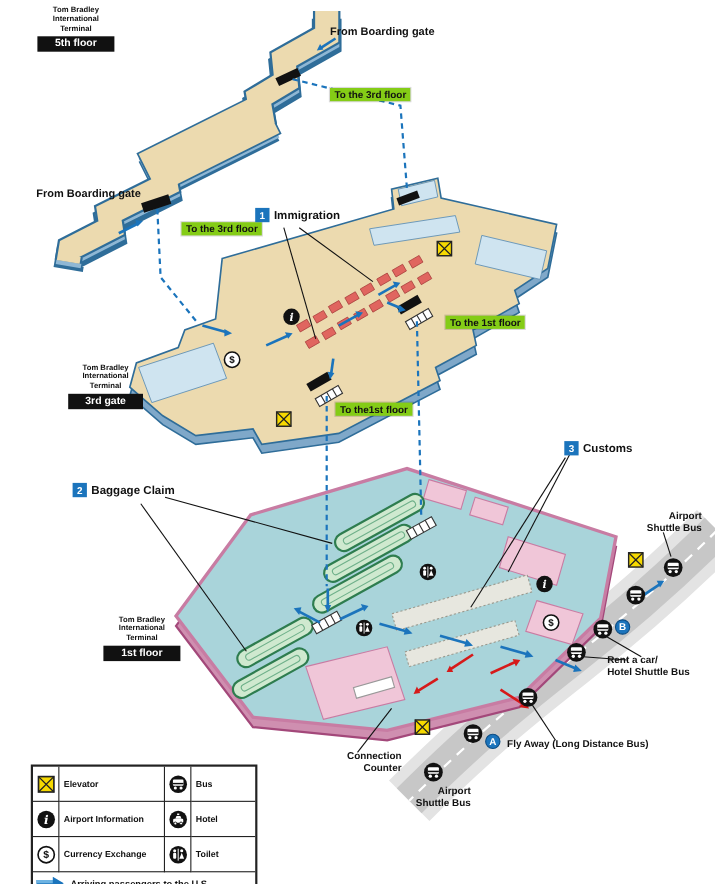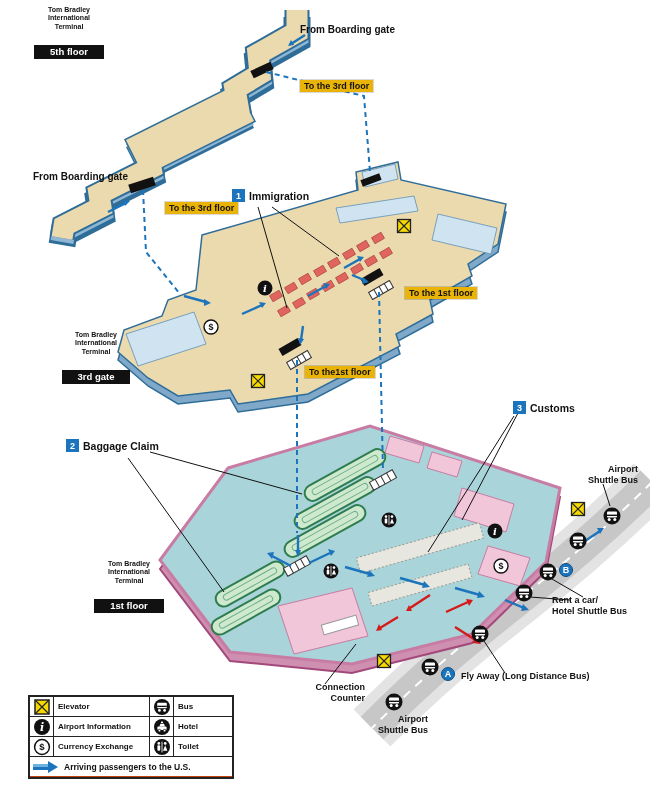--- a/index.html
+++ b/index.html
@@ -1,31 +1,31 @@
 <!DOCTYPE html>
 <html><head>
 <meta charset="utf-8">
 <style>
   *{margin:0;padding:0;box-sizing:border-box}
   html,body{background:#fff}
   body{font-family:"Liberation Sans",sans-serif;color:#111}
   #stage{position:relative;width:650px;height:804px;background:#fff;overflow:hidden}
   #map{position:absolute;left:0;top:0}
   .tblock{position:absolute;width:86px;text-align:center;font-weight:bold;font-size:7px;line-height:1.2;color:#111}
-  .badge{display:inline-block;background:#111;color:#fff;font-size:9.5px;font-weight:bold;padding:1px 16px;margin-top:14px}
-  .wlabel{position:absolute;background:#eab308;color:#111;font-size:9px;font-weight:bold;padding:1px 4px;white-space:nowrap;box-shadow:0 0 0 1px rgba(0,0,0,.15)}
+  .badge{display:inline-block;background:#111;color:#fff;font-size:9.5px;font-weight:bold;padding:1px 16px;margin-top:2px}
+  .wlabel{position:absolute;background:#84cc16;color:#111;font-size:9px;font-weight:bold;padding:1px 4px;white-space:nowrap;box-shadow:0 0 0 1px rgba(0,0,0,.15)}
   .gate{position:absolute;font-size:10px;font-weight:bold;white-space:nowrap}
   .numlabel{position:absolute;display:flex;align-items:center;gap:4px;font-size:10.5px;font-weight:bold;white-space:nowrap}
   .numbox{display:inline-flex;width:13px;height:13px;background:#1b74bc;color:#fff;font-size:9px;font-weight:bold;align-items:center;justify-content:center;flex:0 0 13px}
   .slabel{position:absolute;font-size:9px;font-weight:bold;line-height:1.25;white-space:nowrap}
   .center{text-align:right}
   .stop{position:absolute;width:14px;height:14px;border-radius:50%;background:#1b74bc;color:#fff;font-size:9px;font-weight:bold;display:flex;align-items:center;justify-content:center;border:1px solid #0c4d85}
   .legend{position:absolute;left:28px;top:695px;width:206px;border:2px solid #222;background:#fff}
   .lgrid{display:grid;grid-template-columns:24px 96px 24px 58px}
-  .lcell{border-bottom:1px solid #222;border-right:1px solid #222;height:20px;display:flex;align-items:center;justify-content:center;font-size:8px;font-weight:bold;overflow:hidden}
+  .lcell{border-bottom:1px solid #222;border-right:1px solid #222;height:32px;display:flex;align-items:center;justify-content:center;font-size:8px;font-weight:bold;overflow:hidden}
   .lcell.ltext{justify-content:flex-start;padding-left:4px}
   .lcell.last{border-right:none}
   .lrow{display:flex;align-items:center;height:20px;border-bottom:1px solid #c2410c;padding-left:3px;gap:5px;font-size:8.5px;font-weight:bold}
   .lrow.final{border-bottom:none}
 </style>
 </head>
 <body>
 
 <div id="stage">
 

